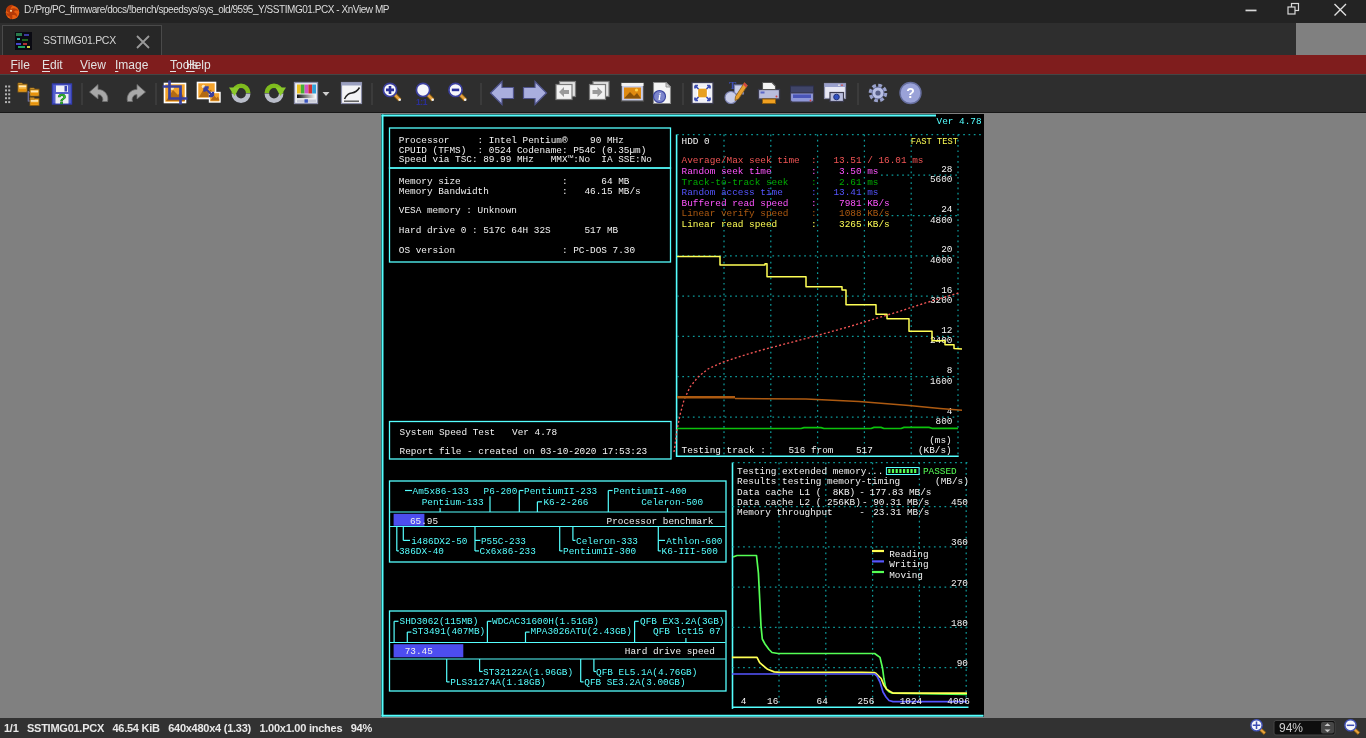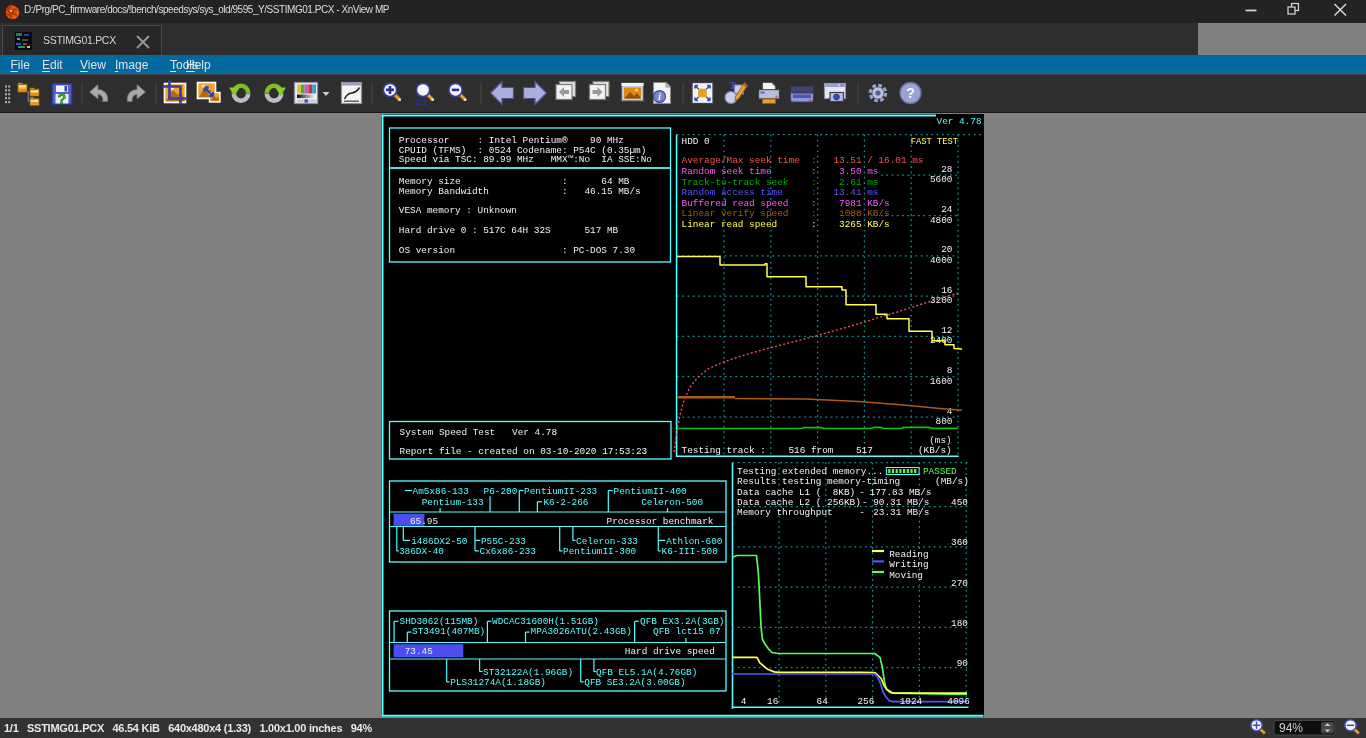--- a/index.html
+++ b/index.html
@@ -1,23 +1,23 @@
 <!DOCTYPE html>
 <html><head><meta charset="utf-8">
 <style>
 * { margin:0; padding:0; box-sizing:border-box; }
 html,body { width:1366px; height:738px; overflow:hidden; background:#808080;
   font-family:"Liberation Sans",sans-serif; }
 #titlebar { position:absolute; left:0; top:0; width:1366px; height:23px; background:#232323; }
 #titlebar .t { position:absolute; left:24px; top:4px; font-size:10px; color:#dcdcdc; letter-spacing:-0.45px; }
-#tabbar { position:absolute; left:0; top:23px; width:1198px; height:32px; background:#2e2e2e; }
+#tabbar { position:absolute; left:0; top:23px; width:1296px; height:32px; background:#2e2e2e; }
 #tab { position:absolute; left:2px; top:2px; width:160px; height:30px; background:#272727;
   border:1px solid #4a4a4a; border-bottom:none; }
 #tab .n { position:absolute; left:40px; top:8px; font-size:10.5px; letter-spacing:-0.3px; color:#d4d4d4; }
-#menubar { position:absolute; left:0; top:55px; width:1366px; height:20px; background:#0369a1;
+#menubar { position:absolute; left:0; top:55px; width:1366px; height:20px; background:#7f1d1d;
   border-bottom:1px solid #454545; }
 #menubar span { position:absolute; top:2.5px; font-size:12px; color:#e2e2e2; }
 #menubar u { text-decoration:underline; text-underline-offset:2px; }
 #toolbar { position:absolute; left:0; top:75px; width:1366px; height:38px; background:#2e2e2e;
   border-bottom:1px solid #191919; }
 #canvas { position:absolute; left:0; top:113px; width:1366px; height:605px; background:#808080; }
 #statusbar { position:absolute; left:0; top:718px; width:1366px; height:20px; background:#323232;font-weight:bold; }
 #statusbar .s { position:absolute; left:4px; top:4px; font-size:11px; letter-spacing:-0.25px; color:#e8e8e8; }
 svg text { white-space:pre; }
 </style></head>

